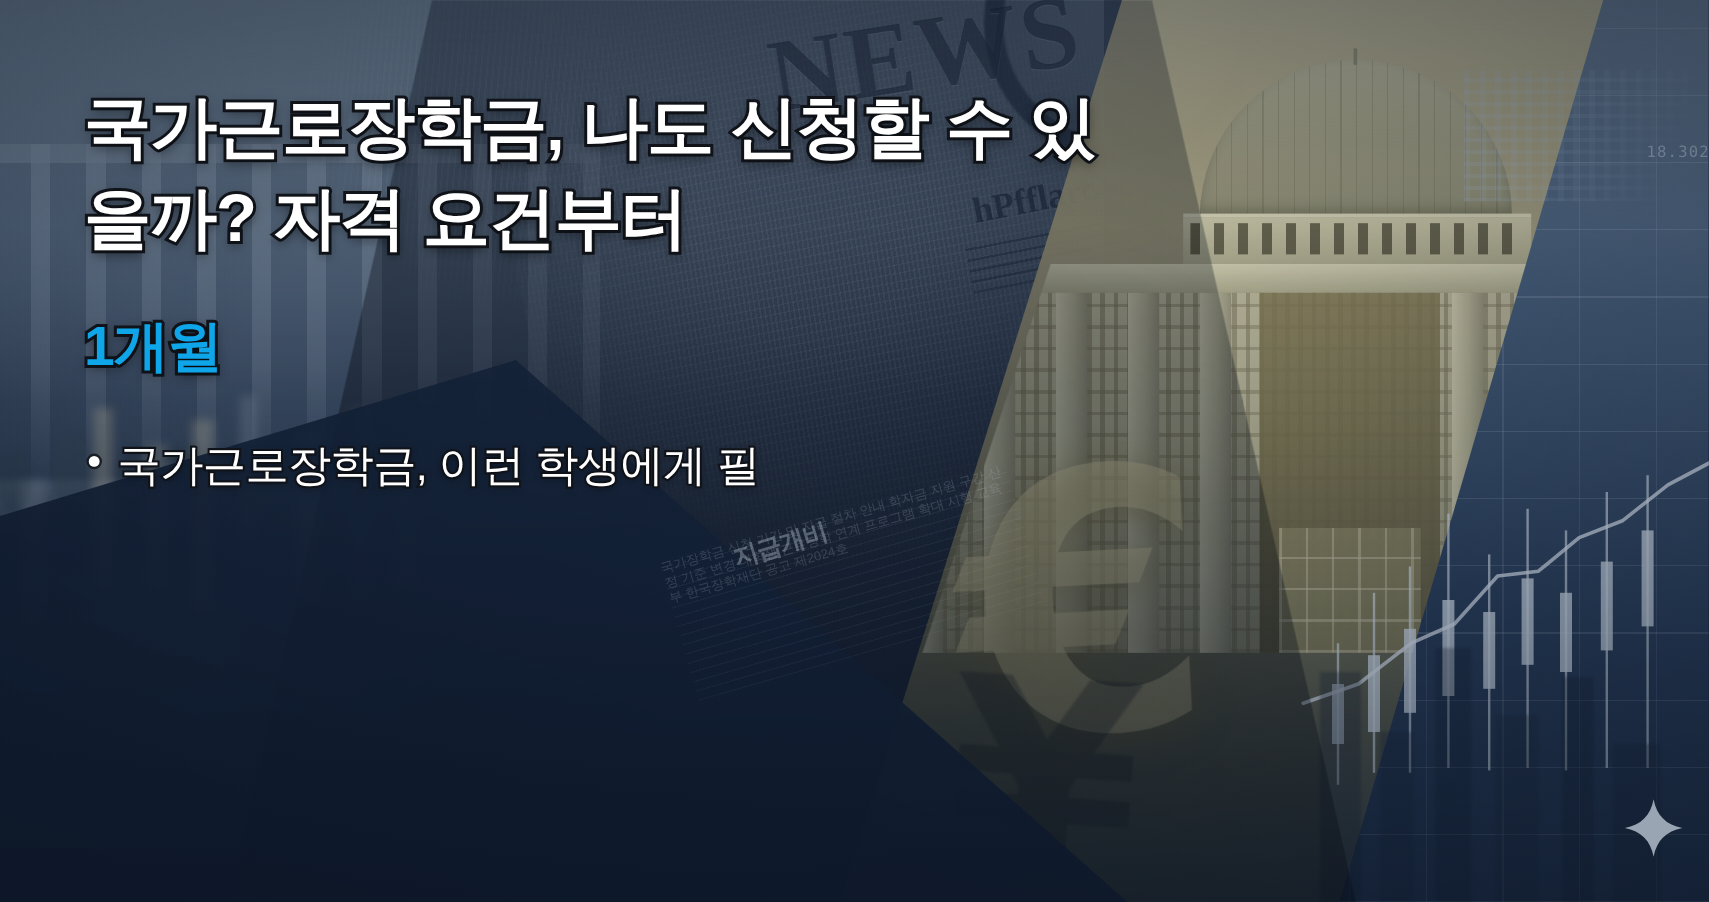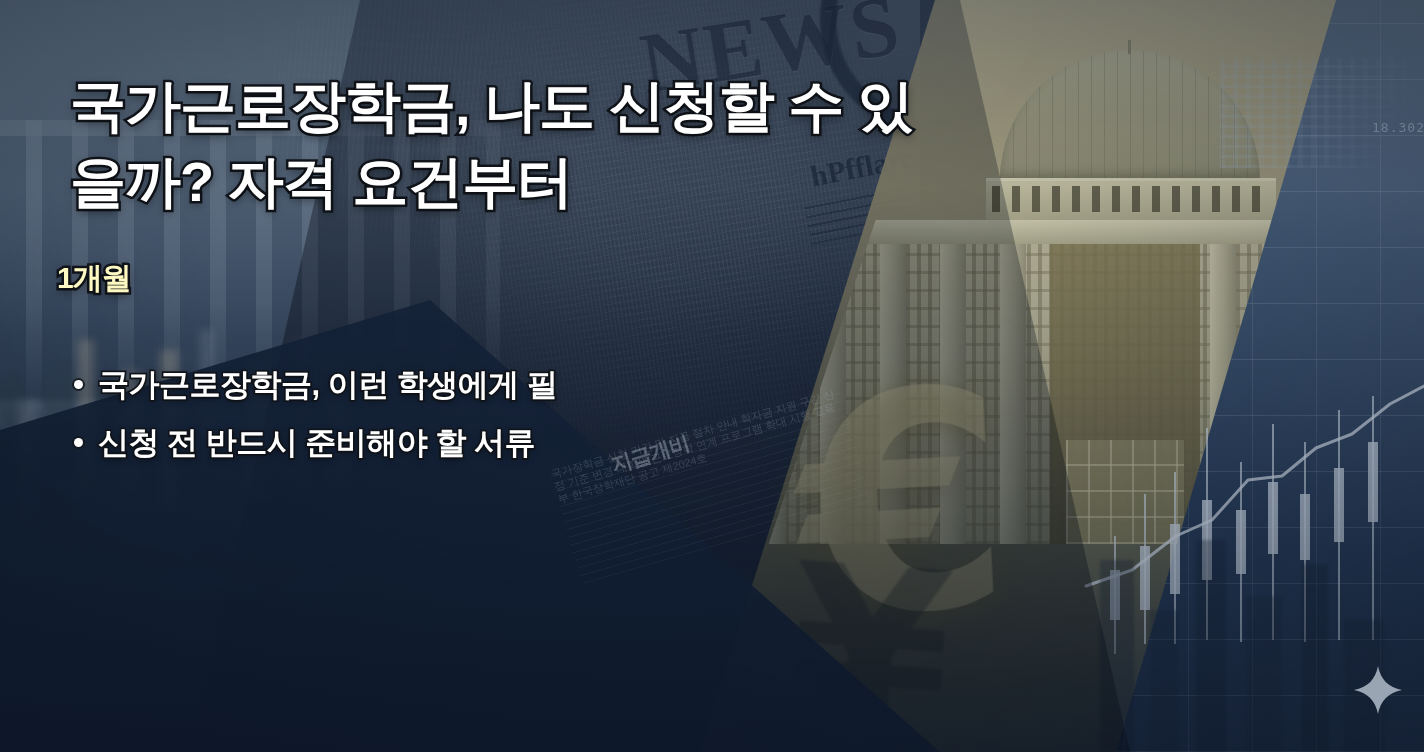--- a/index.html
+++ b/index.html
@@ -341,41 +341,41 @@
     line-height:1.36;
     color:#ffffff;
     letter-spacing:-1px;
     -webkit-text-stroke:5px #12161c;
     paint-order:stroke fill;
     text-shadow:0 3px 10px rgba(0,0,0,.55);
   }
 
   .subhead{
     position:absolute;
-    left:57px; top:258px;
-    font-size:30px;
+    left:70px; top:258px;
+    font-size:46px;
     font-weight:700;
-    color:#fef9c3;
+    color:#0ea5e9;
     letter-spacing:-1px;
     -webkit-text-stroke:5px #12161c;
     paint-order:stroke fill;
     text-shadow:0 3px 10px rgba(0,0,0,.55);
   }
 
   .bullets{
     position:absolute;
     left:70px; top:364px;
     list-style:none;
   }
   .bullets li{
     position:relative;
     padding-left:28px;
     margin-bottom:16px;
-    font-size:31px;
-    font-weight:700;
+    font-size:36px;
+    font-weight:400;
     color:#ffffff;
     letter-spacing:-.5px;
     -webkit-text-stroke:3.5px #12161c;
     paint-order:stroke fill;
     text-shadow:0 2px 6px rgba(0,0,0,.5);
   }
   .bullets li::before{
     content:"";
     position:absolute;
     left:4px; top:16px;
@@ -497,21 +497,20 @@
   <div class="vignette"></div>
 
   <div class="content">
 
     <h1 class="headline">국가근로장학금, 나도 신청할 수 있을까? 자격 요건부터</h1>
 
     <div class="subhead">1개월</div>
 
     <ul class="bullets">
       <li>국가근로장학금, 이런 학생에게 필</li>
-      <li>신청 전 반드시 준비해야 할 서류</li>
     </ul>
 
     <svg class="sparkle" viewBox="0 0 50 50">
       <path d="M25 1 C27.5 14.5 35.5 22.5 49 25 C35.5 27.5 27.5 35.5 25 49 C22.5 35.5 14.5 27.5 1 25 C14.5 22.5 22.5 14.5 25 1 Z" fill="#9aa5b3"></path>
     </svg>
 
   </div>
 </div>
 
 </body></html>

